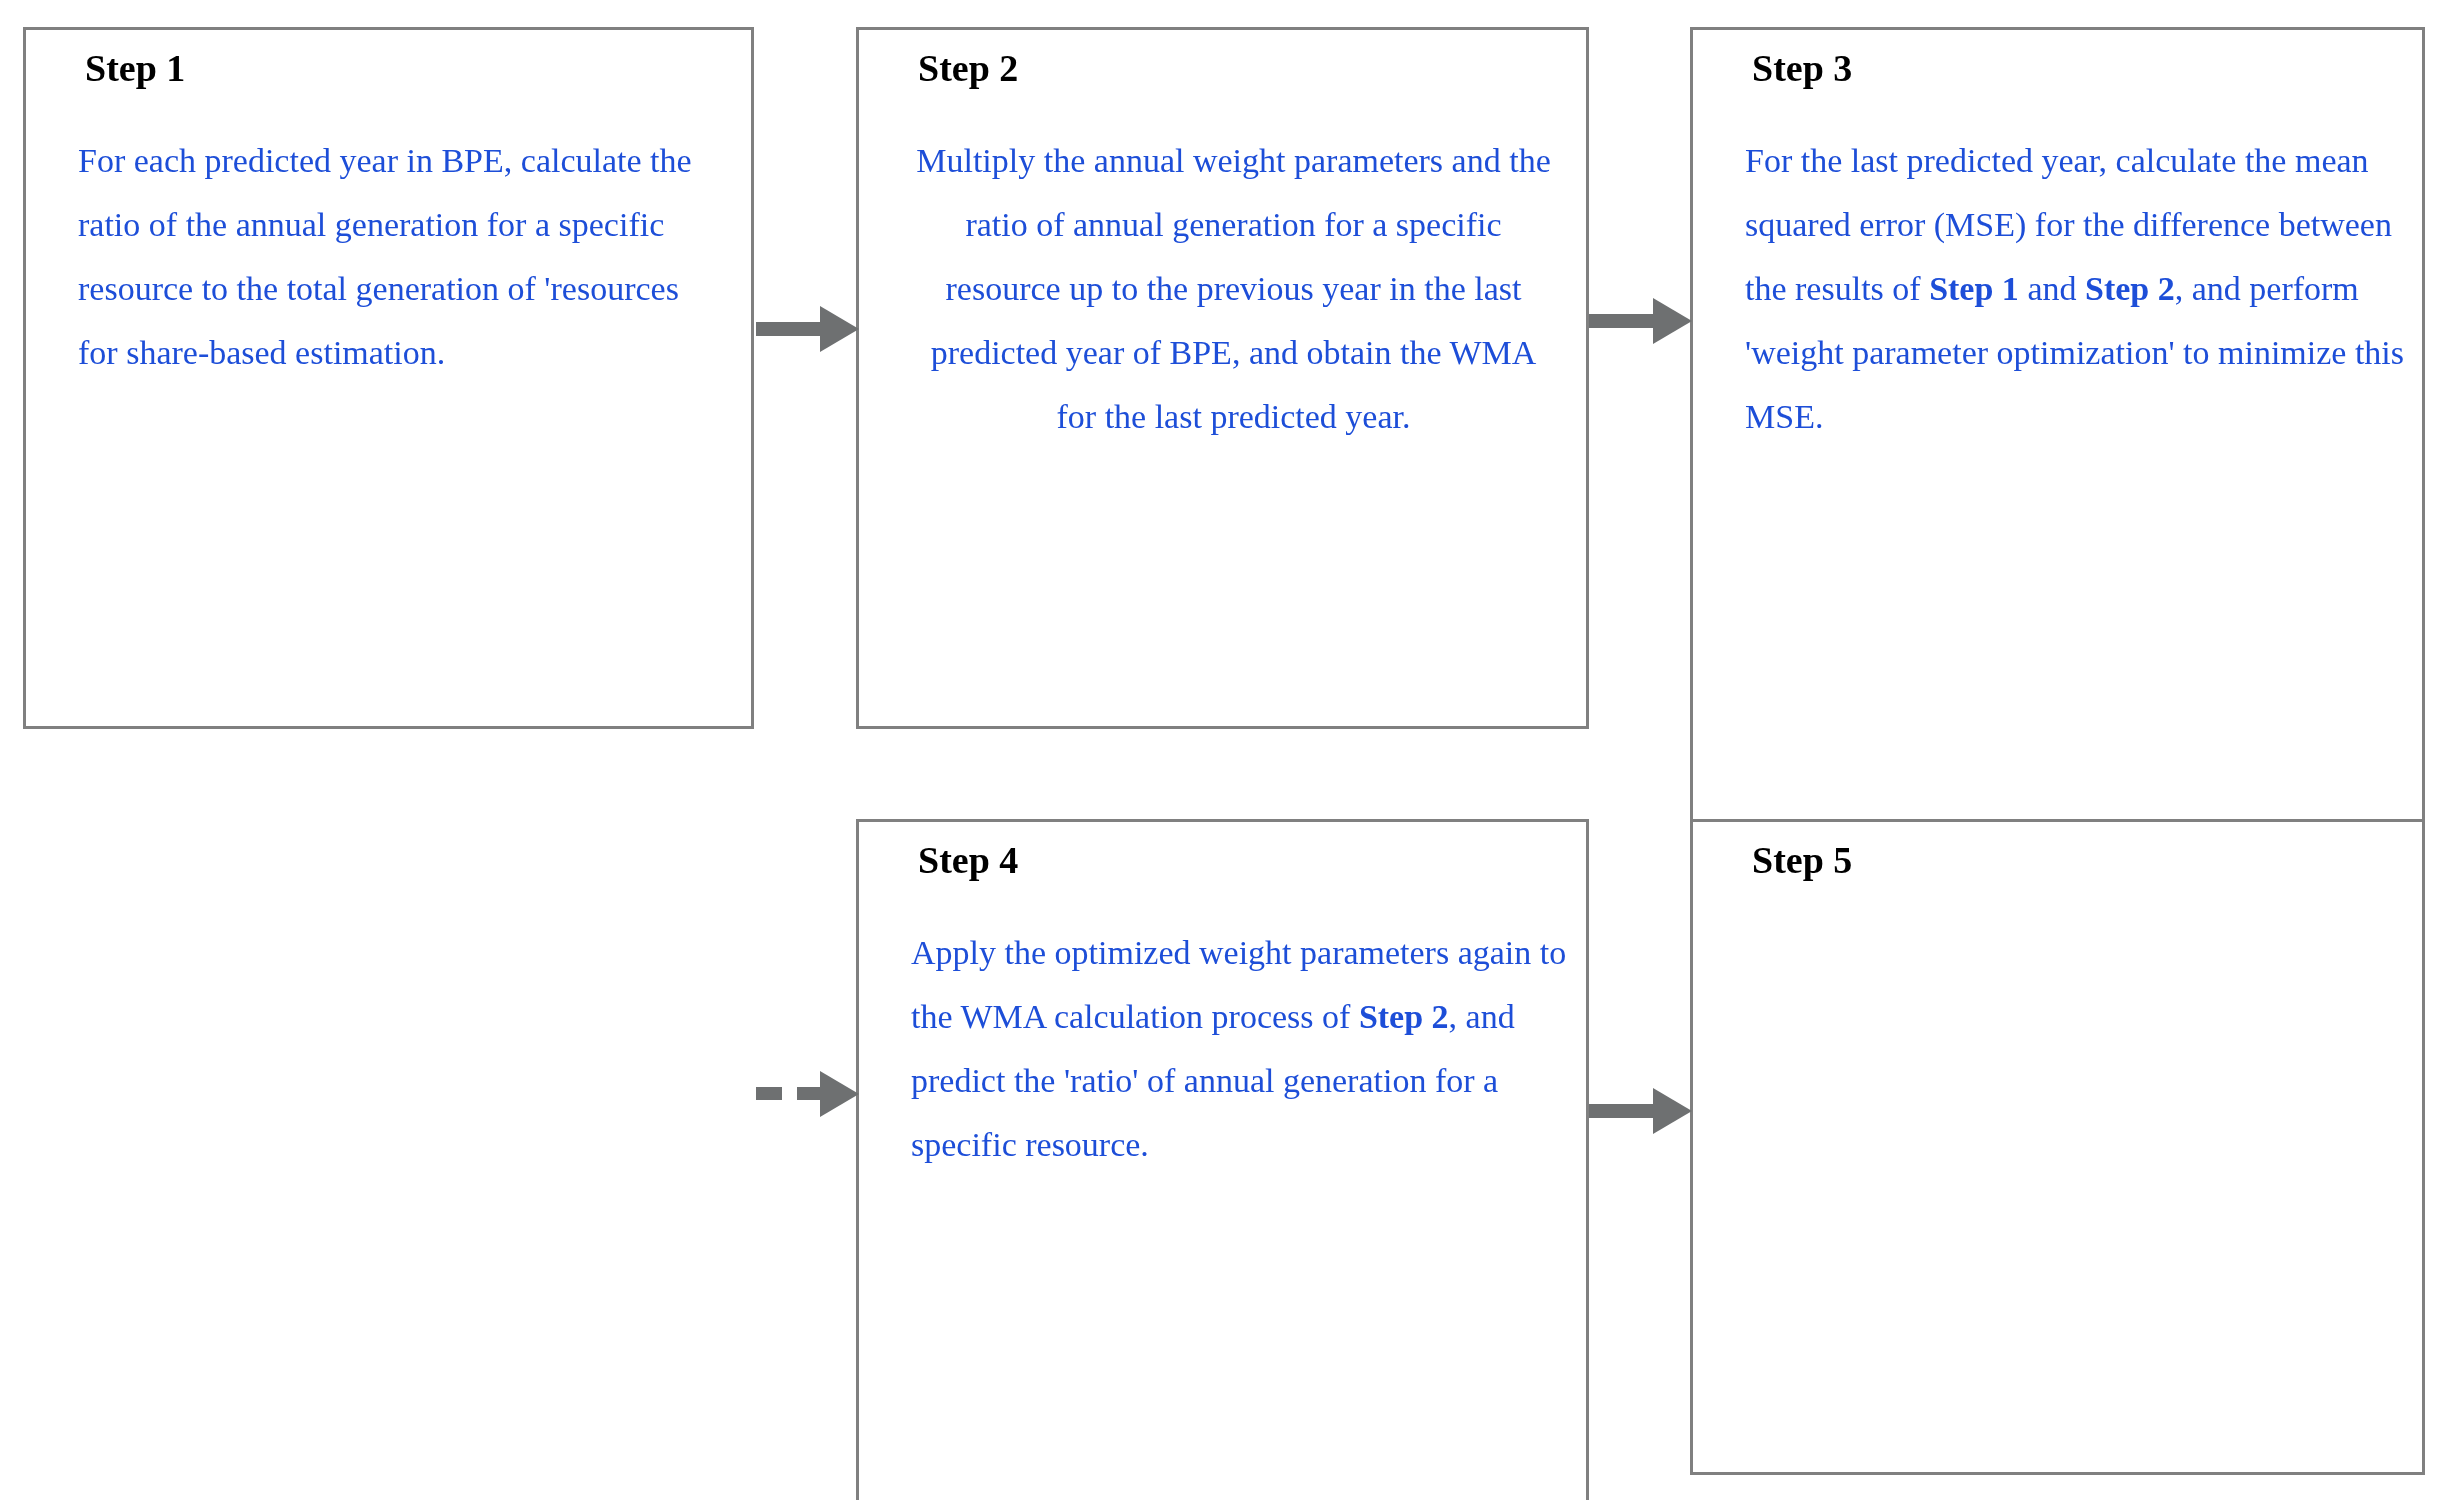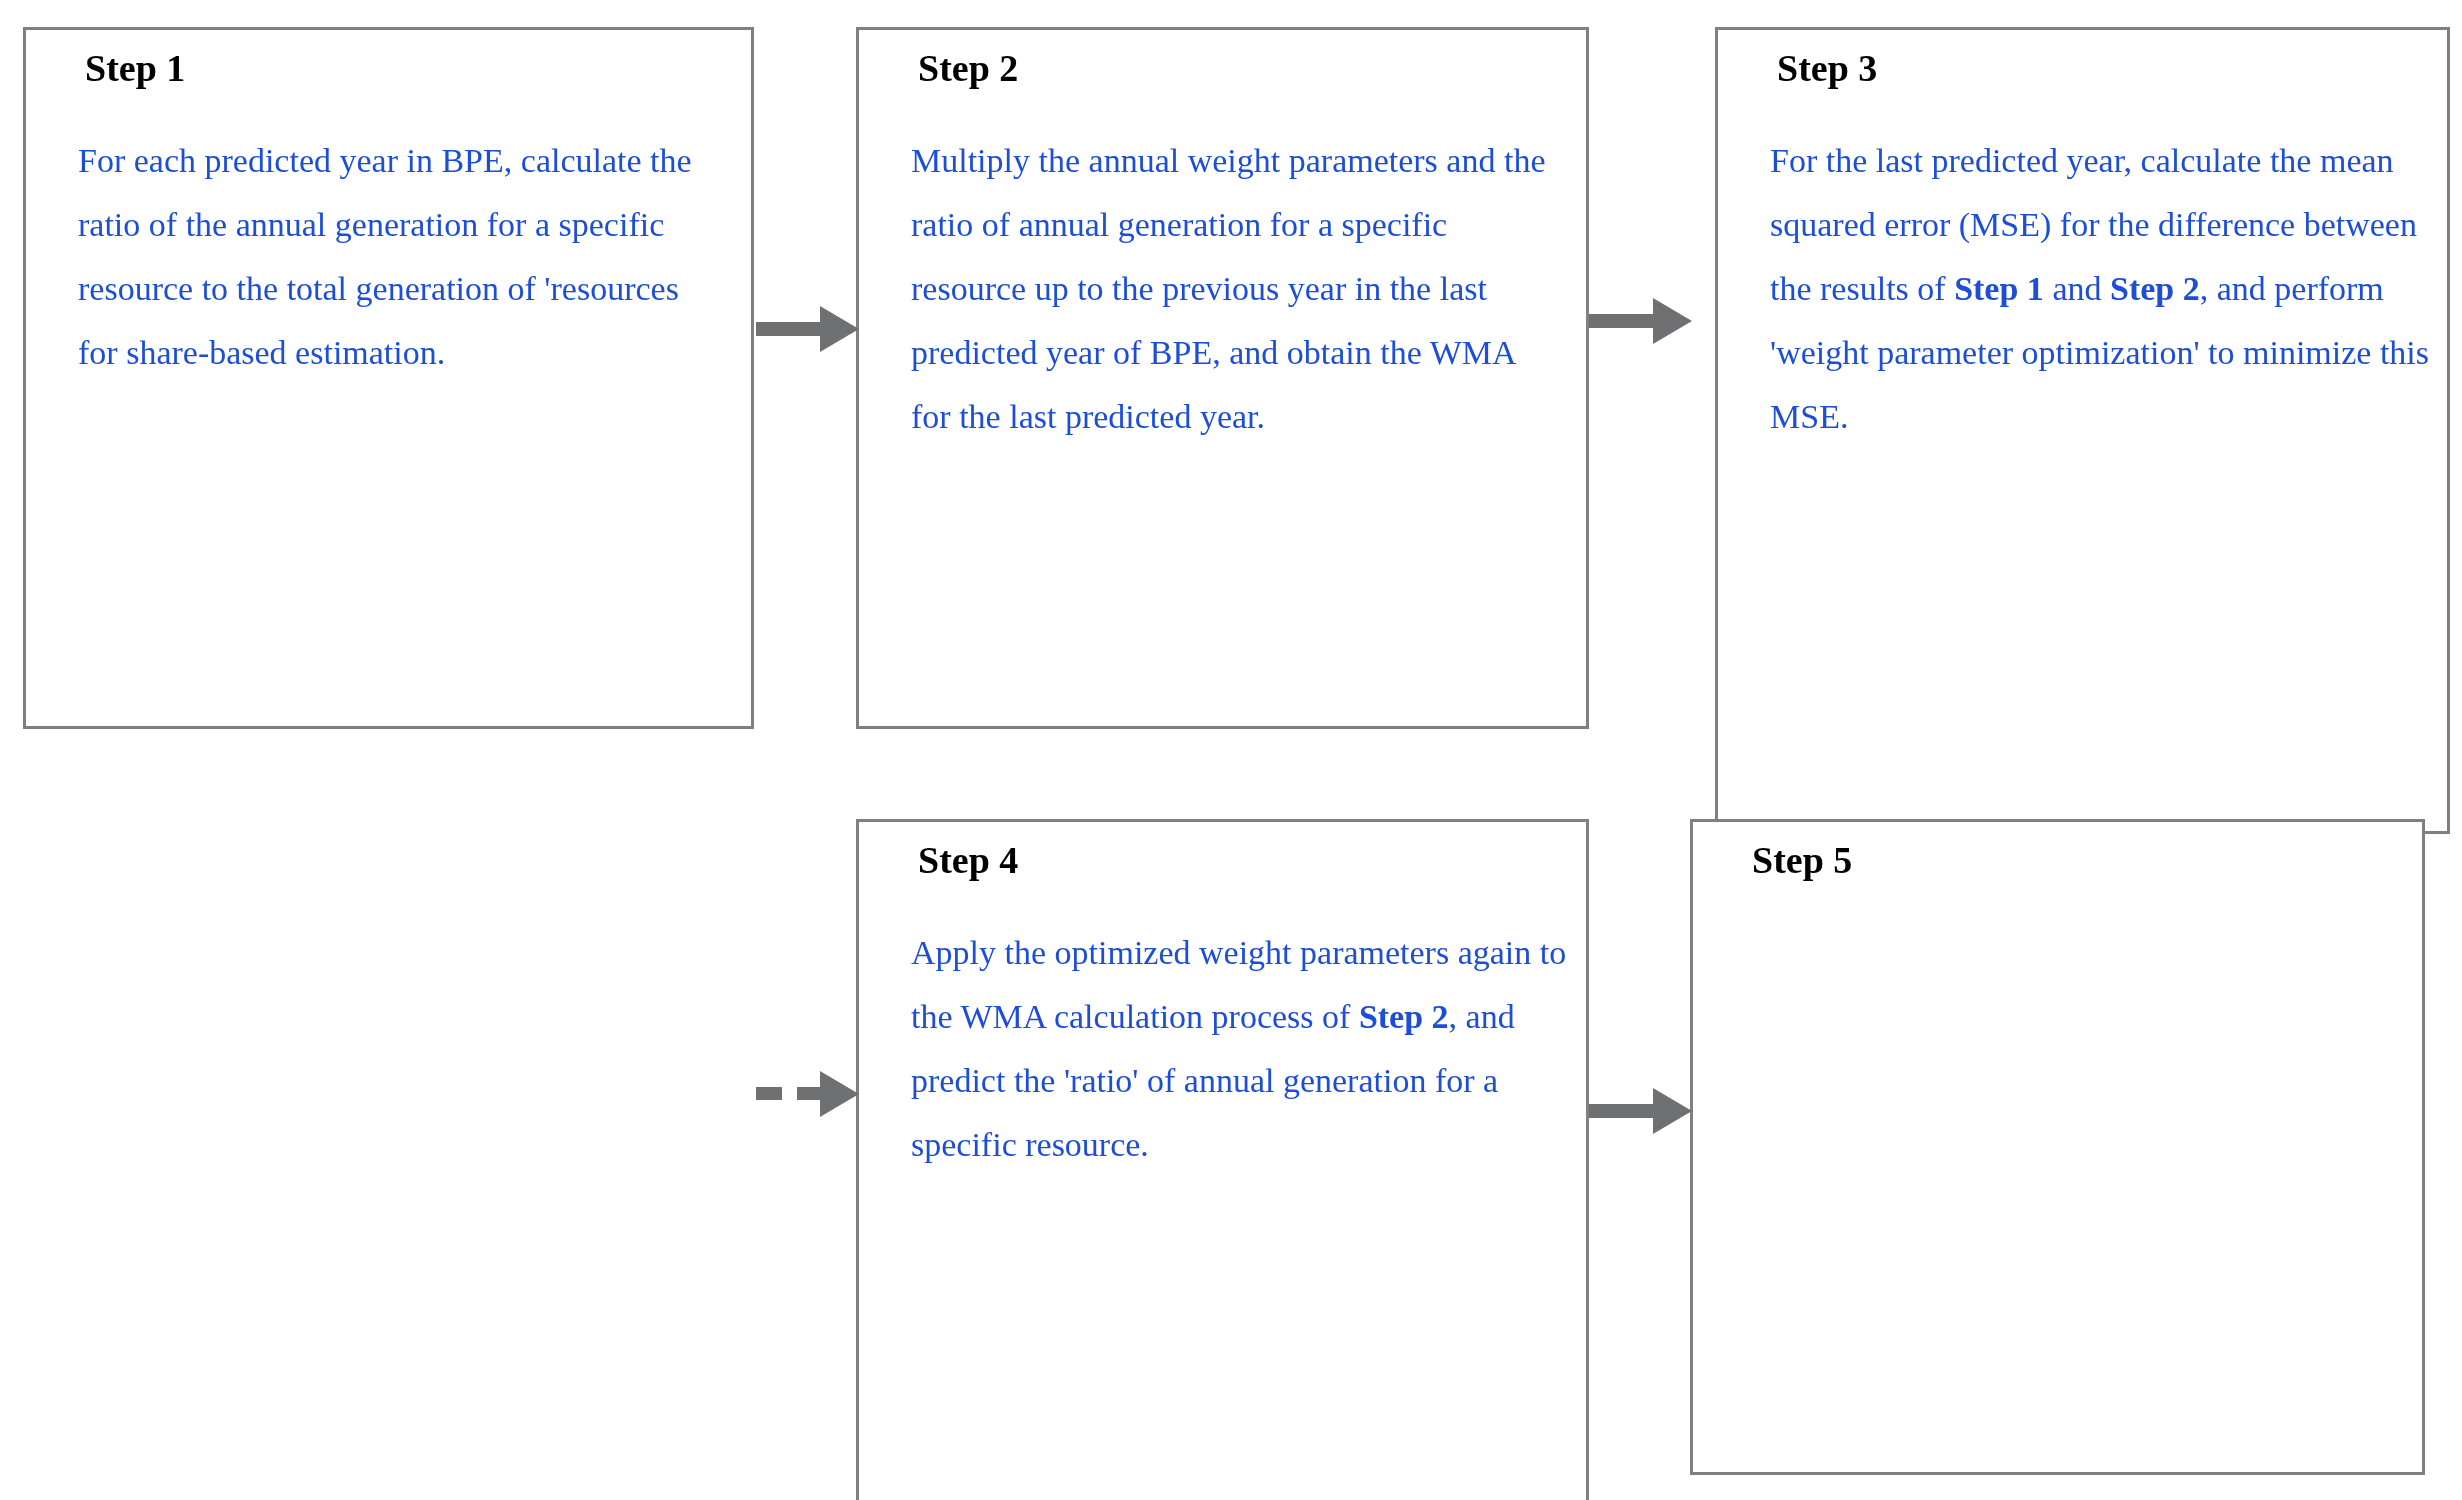--- a/index.html
+++ b/index.html
@@ -89,24 +89,24 @@
 
 <div id="diagram">
 
   <div class="step-box" style="left:23px; top:27px; width:731px; height:702px;">
     <div class="step-title">Step 1</div>
     <div class="step-body" style="right:53px;">For each predicted year in BPE, calculate the ratio of the annual generation for a specific resource to the total generation of 'resources for share-based estimation.</div>
   </div>
 
   <div class="step-box" style="left:856px; top:27px; width:733px; height:702px;">
     <div class="step-title">Step 2</div>
-    <div class="step-body" style="right:30px;">Multiply the annual weight parameters and the ratio of annual generation for a specific resource up to the previous year in the last predicted year of BPE, and obtain the WMA for the last predicted year.</div>
+    <div class="step-body" style="right:30px;text-align:center;">Multiply the annual weight parameters and the ratio of annual generation for a specific resource up to the previous year in the last predicted year of BPE, and obtain the WMA for the last predicted year.</div>
   </div>
 
-  <div class="step-box" style="left:1690px; top:27px; width:735px; height:807px;margin-left:25px;">
+  <div class="step-box" style="left:1690px; top:27px; width:735px; height:807px;">
     <div class="step-title">Step 3</div>
     <div class="step-body" style="right:16.7px;">For the last predicted year, calculate the mean squared error (MSE) for the difference between the results of <b>Step 1</b> and <b>Step 2</b>, and perform 'weight parameter optimization' to minimize this MSE.</div>
   </div>
 
   <div class="step-box" style="left:856px; top:819px; width:733px; height:844px;">
     <div class="step-title">Step 4</div>
     <div class="step-body" style="right:16.7px;">Apply the optimized weight parameters again to the WMA calculation process of <b>Step 2</b>, and predict the 'ratio' of annual generation for a specific resource.</div>
   </div>
 
   <div class="step-box" style="left:1690px; top:819px; width:735px; height:656px;">

